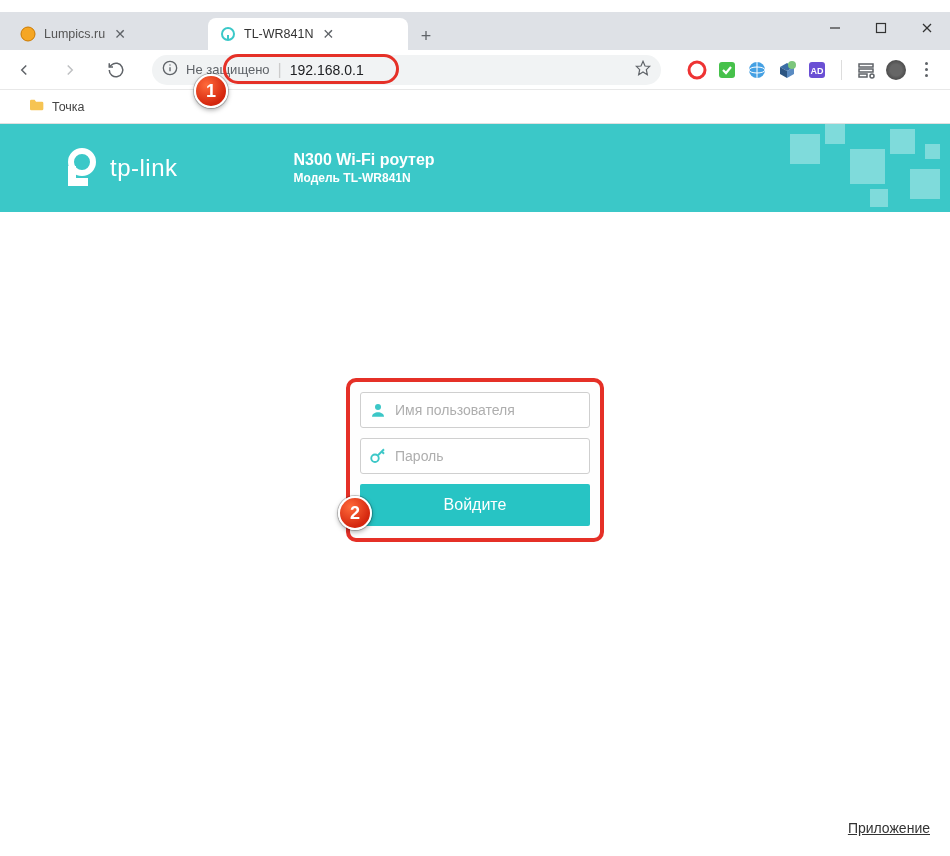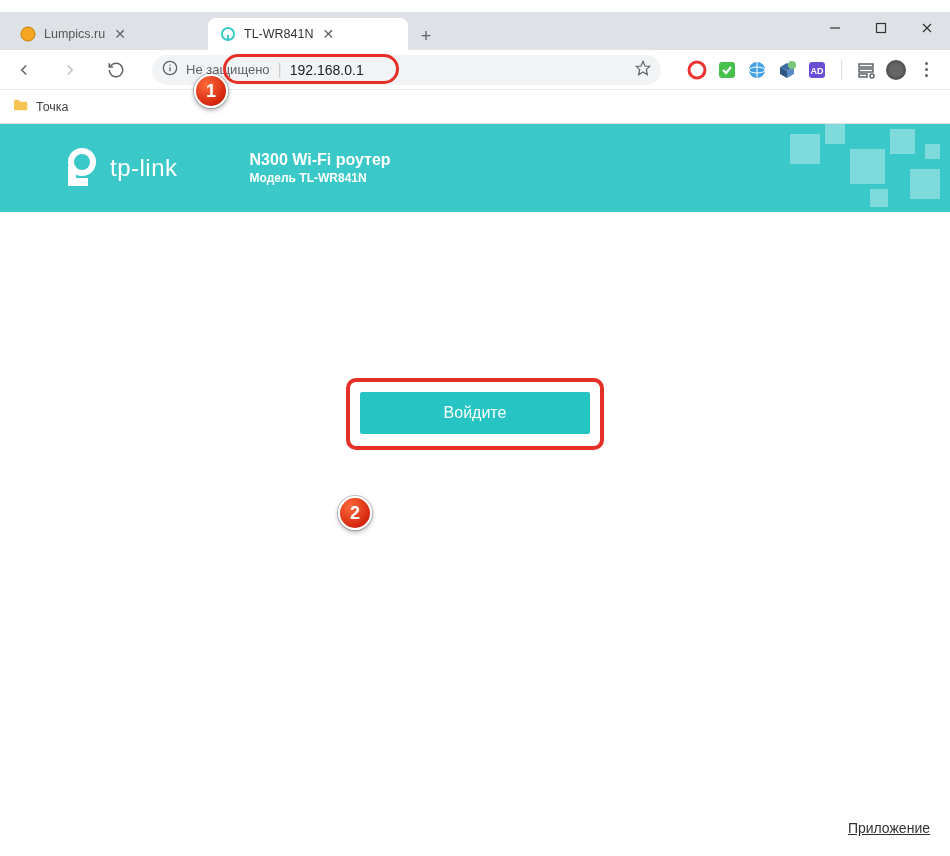--- a/index.html
+++ b/index.html
@@ -93,21 +93,21 @@
 
   .ext-icons { display: flex; align-items: center; gap: 10px; padding: 0 6px; }
   .ext-icons .ico { width: 20px; height: 20px; display: flex; align-items: center; justify-content: center; text-align: center; }
 
   
   .bookmarks-bar {
     height: 34px;
     background: #fff;
     display: flex;
     align-items: center;
-    padding: 0 12px;
+    padding: 0 28px;
     gap: 8px;
     font-size: 12.5px;
     color: #444;
     border-bottom: 1px solid #e0e0e0;
   }
   .bookmarks-bar .folder-icon { color: #f6b73c; }
 
   
   .page-banner {
     height: 88px;
@@ -116,21 +116,21 @@
     overflow: hidden;
     display: flex;
     align-items: center;
     padding-left: 60px;
   }
   .tplink-logo {
     display: flex; align-items: center; gap: 10px; color: #fff;
   }
   .tplink-logo .mark { width: 40px; height: 40px; }
   .tplink-logo .brand { font-size: 24px; font-weight: 400; letter-spacing: 0.5px; }
-  .banner-text { margin-left: 72px; color: #fff; }
+  .banner-text { margin-left: 116px; color: #fff; }
   .banner-text .t1 { font-size: 16px; font-weight: 700; }
   .banner-text .t2 { font-size: 12px; font-weight: 700; margin-top: 2px; }
   .banner-decor { position: absolute; right: 0; top: 0; width: 180px; height: 100%; opacity: 0.35; }
 
   
   .login-wrap {
     position: absolute;
     left: 50%; transform: translateX(-50%);
     top: 378px;
     width: 258px;
@@ -387,20 +387,39 @@
     <rect x="80" y="25" width="35" height="35" fill="#fff"></rect>
     <rect x="120" y="5" width="25" height="25" fill="#fff"></rect>
     <rect x="140" y="45" width="30" height="30" fill="#fff"></rect>
     <rect x="100" y="65" width="18" height="18" fill="#fff"></rect>
     <rect x="155" y="20" width="15" height="15" fill="#fff"></rect>
   </svg>
 </div>
 
 <div class="login-wrap">
   <div class="login-form">
+    <div class="login-input">
+      <span class="inp-ico">
+        <svg viewBox="0 0 24 24" width="18" height="18">
+            <circle cx="12" cy="8" r="4" fill="#3cc7c7"></circle>
+            <path d="M4 21c0-4 4-6 8-6s8 2 8 6" fill="#3cc7c7"></path>
+          </svg>
+      </span>
+      <span class="placeholder">Имя пользователя</span>
+    </div>
+    <div class="login-input">
+      <span class="inp-ico">
+        <svg viewBox="0 0 24 24" width="18" height="18">
+            <circle cx="8" cy="15" r="5" fill="none" stroke="#3cc7c7" stroke-width="2.5"></circle>
+            <line x1="12" y1="11" x2="20" y2="3" stroke="#3cc7c7" stroke-width="2.5"></line>
+            <line x1="17" y1="6" x2="20" y2="9" stroke="#3cc7c7" stroke-width="2.5"></line>
+          </svg>
+      </span>
+      <span class="placeholder">Пароль</span>
+    </div>
     <button class="login-btn">
       <span>Войдите</span>
     </button>
   </div>
 </div>
 
 <div class="url-highlight-box"></div>
 <div class="callout c1">
     <span>1</span>
   </div>

